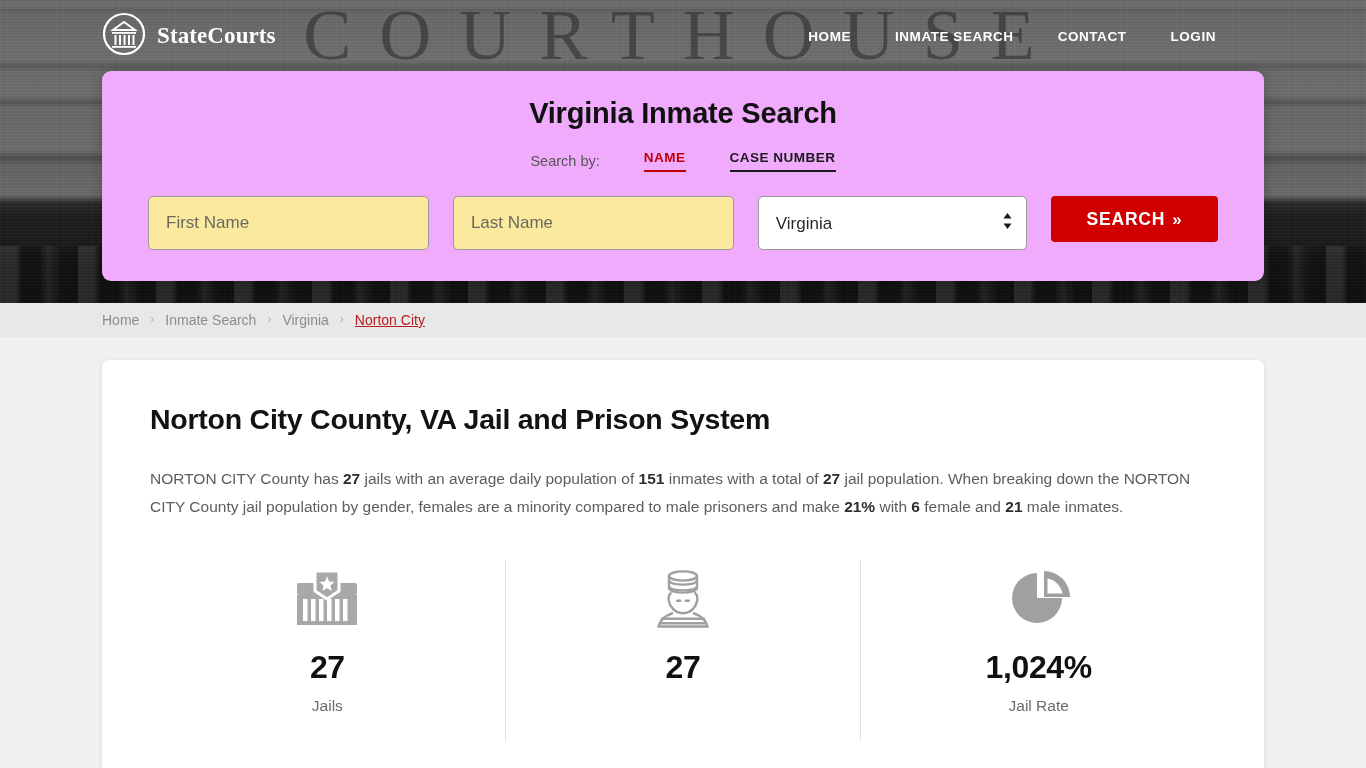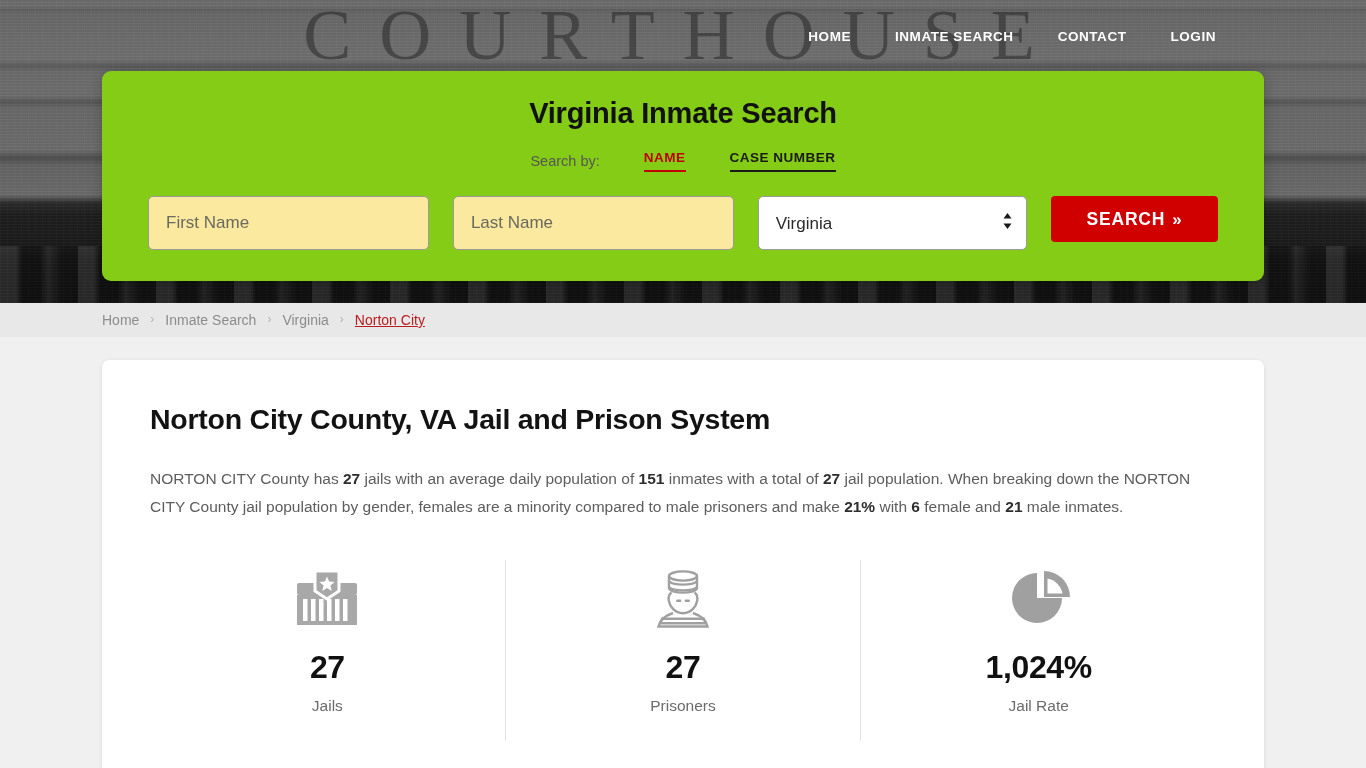--- a/index.html
+++ b/index.html
@@ -130,21 +130,21 @@
     white-space: nowrap;
   }
 
   
   .search-card {
     position: absolute;
     z-index: 5;
     left: 102px;
     right: 102px;
     top: 71px;
-    background: #84cc16;
+    background: #f0abfc;
     border-radius: 9px;
     box-shadow: 0 2px 14px rgba(0,0,0,.22);
     padding: 26px 46px 31px;
   }
   .search-title {
     text-align: center;
     font-size: 29px;
     font-weight: bold;
     color: #111;
     letter-spacing: -.2px;
@@ -323,20 +323,36 @@
 </style>
 </head>
 <body>
 
 <div class="hero">
   <div class="hero-photo"></div>
   <div class="hero-ghost-text">COURTHOUSE</div>
   <div class="hero-crowd"></div>
 
   <div class="nav">
+    <a class="brand" href="#">
+      <span class="brand-mark">
+        <svg width="44" height="44" viewBox="0 0 44 44" aria-hidden="true">
+          <circle cx="22" cy="22" r="20" fill="none" stroke="#ffffff" stroke-width="2.2"></circle>
+          <path d="M22 10 L33 18 L11 18 Z" fill="none" stroke="#ffffff" stroke-width="2"></path>
+          <rect x="10" y="20" width="24" height="1.8" fill="#ffffff"></rect>
+          <rect x="12.5" y="23" width="2" height="10" fill="#ffffff"></rect>
+          <rect x="17" y="23" width="2" height="10" fill="#ffffff"></rect>
+          <rect x="21.5" y="23" width="2" height="10" fill="#ffffff"></rect>
+          <rect x="26" y="23" width="2" height="10" fill="#ffffff"></rect>
+          <rect x="30.5" y="23" width="2" height="10" fill="#ffffff"></rect>
+          <rect x="10" y="34" width="24" height="1.8" fill="#ffffff"></rect>
+        </svg>
+      </span>
+      <span class="brand-name">StateCourts</span>
+    </a>
 
     <nav class="nav-links">
       <a class="nav-link" href="#">HOME</a>
       <a class="nav-link" href="#">INMATE SEARCH</a>
       <a class="nav-link" href="#">CONTACT</a>
       <a class="nav-link" href="#">LOGIN</a>
     </nav>
   </div>
 
   <div class="search-card">
@@ -423,21 +439,20 @@
               <path d="M18.5 25.5 C16.2 27.2 15.2 30.5 15.8 33.8 C16.8 39.6 21.8 46.2 30 46.2 C38.2 46.2 43.2 39.6 44.2 33.8 C44.8 30.5 43.8 27.2 41.5 25.5"></path>
               <path d="M20 46 C12.5 48.5 7 52.5 5.5 59.5 L54.5 59.5 C53 52.5 47.5 48.5 40 46"></path>
               <path d="M8.2 51.8 L51.8 51.8"></path>
               <path d="M5.9 56.2 L54.1 56.2"></path>
             </g>
             <rect x="23" y="32.5" width="5.4" height="2.4" rx="1.2" fill="#a0a0a0"></rect>
             <rect x="31.6" y="32.5" width="5.4" height="2.4" rx="1.2" fill="#a0a0a0"></rect>
           </svg>
         </div>
         <div class="stat-value">27</div>
-        <div class="stat-label">Prisoners</div>
       </div>
 
       <div class="stat">
         <div class="stat-icon">
           <svg width="66" height="62" viewBox="0 0 66 62" aria-hidden="true">
             <path d="M31 6 A25 25 0 1 0 56 31 L31 31 Z" fill="#a0a0a0"></path>
             <path d="M38 4 A26 26 0 0 1 64 30 L38 30 Z" fill="#a0a0a0"></path>
             <path d="M41.5 11.5 A19 19 0 0 1 56.5 26.5 L41.5 26.5 Z" fill="#ffffff"></path>
           </svg>
         </div>

